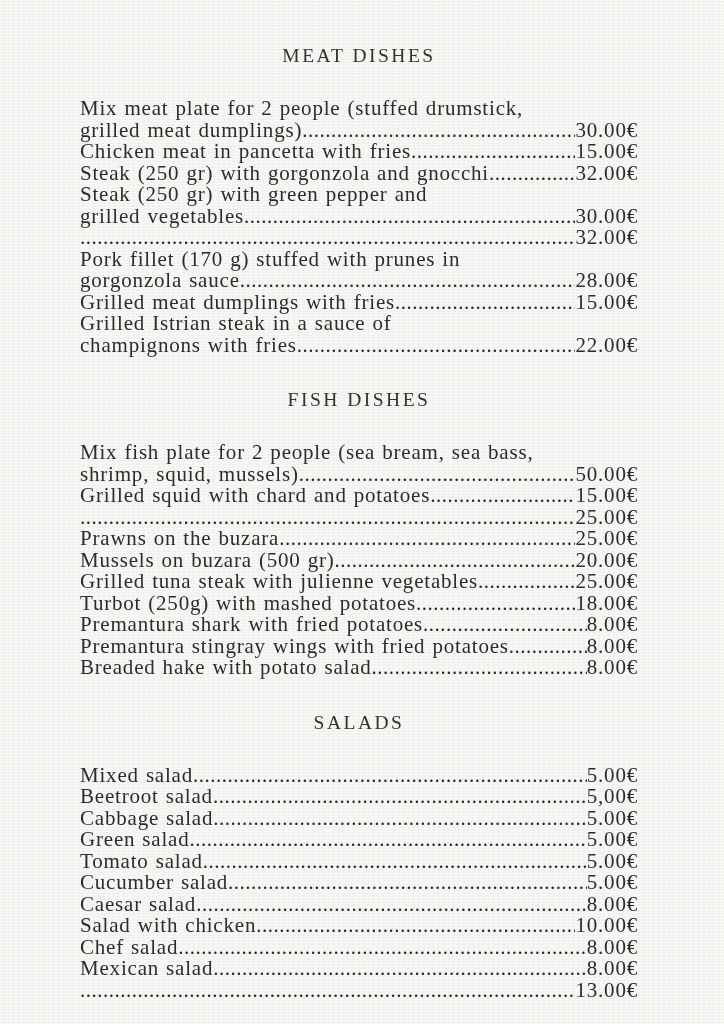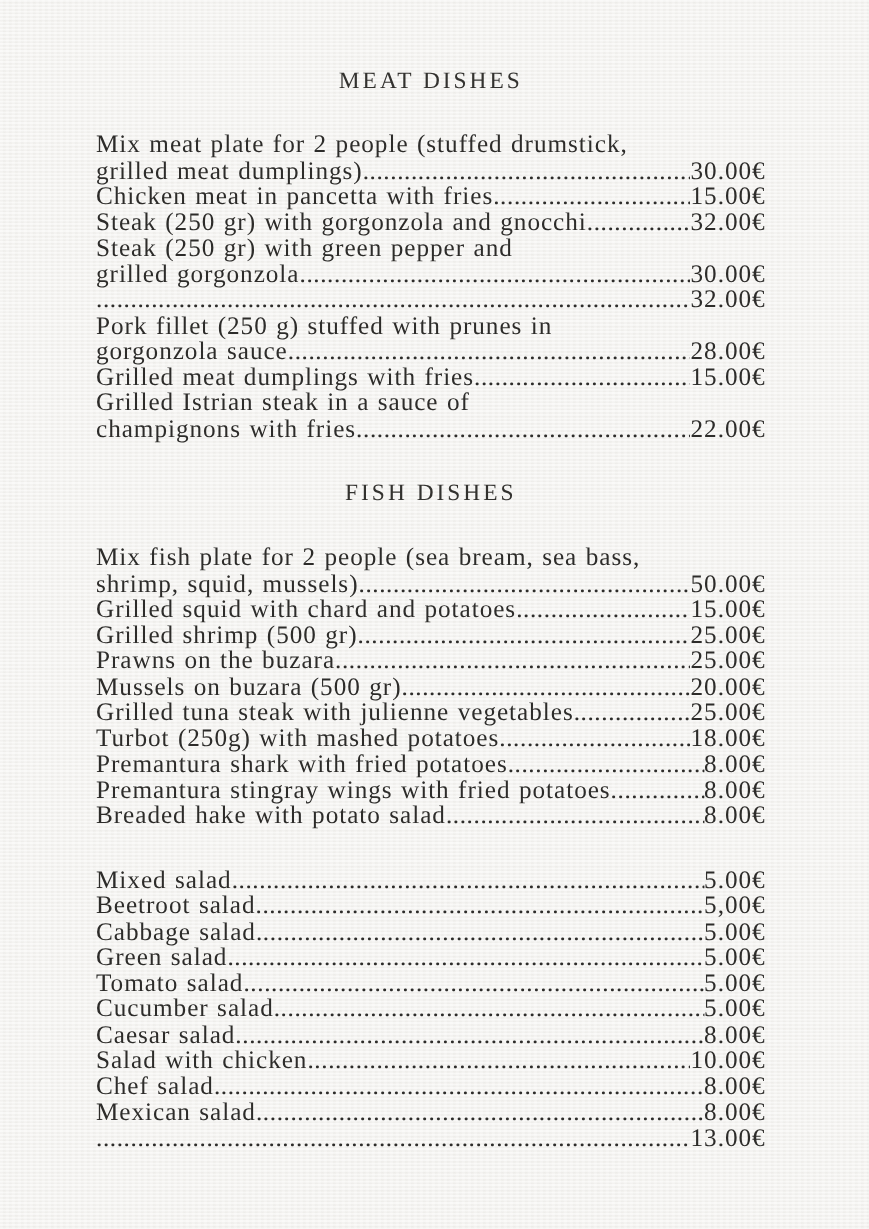--- a/index.html
+++ b/index.html
@@ -18,21 +18,21 @@
       repeating-linear-gradient(90deg,
         rgba(255,255,255,0.25) 0px, rgba(255,255,255,0.25) 2px,
         rgba(120,120,115,0.02) 3px, rgba(255,255,255,0) 5px);
     font-family: "Liberation Serif", "DejaVu Serif", serif;
     color: #2d2c2a;
   }
   .menu-page {
     box-sizing: border-box;
     width: 724px;
     height: 829px;
-    padding: 56px 86px 20px 80px;
+    padding: 44px 86px 20px 80px;
   }
   .menu-section {
     margin-bottom: 32px;
   }
   .section-title {
     margin: 0 0 30px 0;
     text-align: center;
     font-size: 19.5px;
     line-height: 24px;
     font-weight: normal;
@@ -95,33 +95,33 @@
           <div class="menu-item">
             <div class="item-line leader-row">
               <span class="item-name">Steak (250 gr) with gorgonzola and gnocchi</span>
               <span class="dots">....................................................................................................................................................................................................................................................................</span>
               <span class="price">32.00€</span>
             </div>
           </div>
           <div class="menu-item">
             <div class="item-line"><span class="item-name">Steak (250 gr) with green pepper and</span></div>
             <div class="item-line leader-row">
-              <span class="item-name">grilled gorgonzola</span>
+              <span class="item-name">grilled vegetables</span>
               <span class="dots">....................................................................................................................................................................................................................................................................</span>
               <span class="price">30.00€</span>
             </div>
           </div>
           <div class="menu-item">
             <div class="item-line leader-row">
               <span class="dots">....................................................................................................................................................................................................................................................................</span>
               <span class="price">32.00€</span>
             </div>
           </div>
           <div class="menu-item">
-            <div class="item-line"><span class="item-name">Pork fillet (250 g) stuffed with prunes in</span></div>
+            <div class="item-line"><span class="item-name">Pork fillet (170 g) stuffed with prunes in</span></div>
             <div class="item-line leader-row">
               <span class="item-name">gorgonzola sauce</span>
               <span class="dots">....................................................................................................................................................................................................................................................................</span>
               <span class="price">28.00€</span>
             </div>
           </div>
           <div class="menu-item">
             <div class="item-line leader-row">
               <span class="item-name">Grilled meat dumplings with fries</span>
               <span class="dots">....................................................................................................................................................................................................................................................................</span>
@@ -152,21 +152,20 @@
           </div>
           <div class="menu-item">
             <div class="item-line leader-row">
               <span class="item-name">Grilled squid with chard and potatoes</span>
               <span class="dots">....................................................................................................................................................................................................................................................................</span>
               <span class="price">15.00€</span>
             </div>
           </div>
           <div class="menu-item">
             <div class="item-line leader-row">
-              <span class="item-name">Grilled shrimp (500 gr)</span>
               <span class="dots">....................................................................................................................................................................................................................................................................</span>
               <span class="price">25.00€</span>
             </div>
           </div>
           <div class="menu-item">
             <div class="item-line leader-row">
               <span class="item-name">Prawns on the buzara</span>
               <span class="dots">....................................................................................................................................................................................................................................................................</span>
               <span class="price">25.00€</span>
             </div>
@@ -210,20 +209,21 @@
             <div class="item-line leader-row">
               <span class="item-name">Breaded hake with potato salad</span>
               <span class="dots">....................................................................................................................................................................................................................................................................</span>
               <span class="price">8.00€</span>
             </div>
           </div>
         </div>
   </section>
 
   <section class="menu-section">
+    <h2 class="section-title">SALADS</h2>
     <div class="items">
           <div class="menu-item">
             <div class="item-line leader-row">
               <span class="item-name">Mixed salad</span>
               <span class="dots">....................................................................................................................................................................................................................................................................</span>
               <span class="price">5.00€</span>
             </div>
           </div>
           <div class="menu-item">
             <div class="item-line leader-row">

